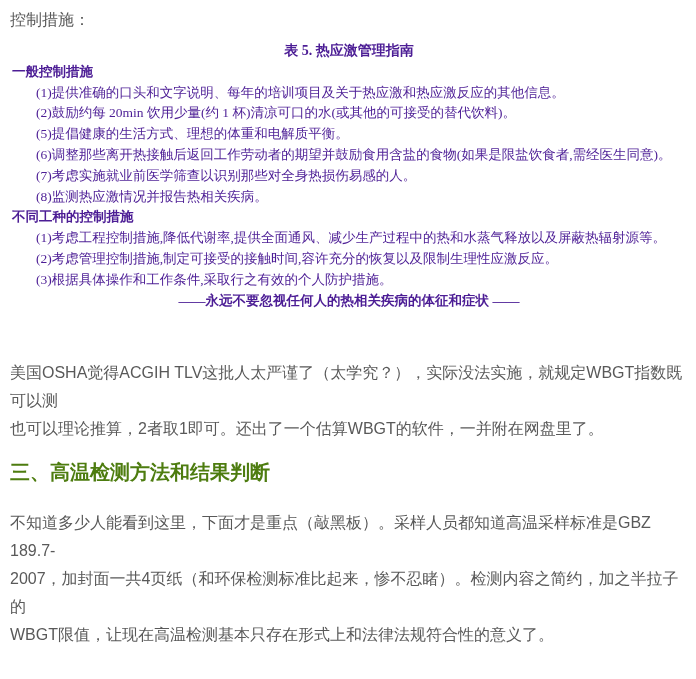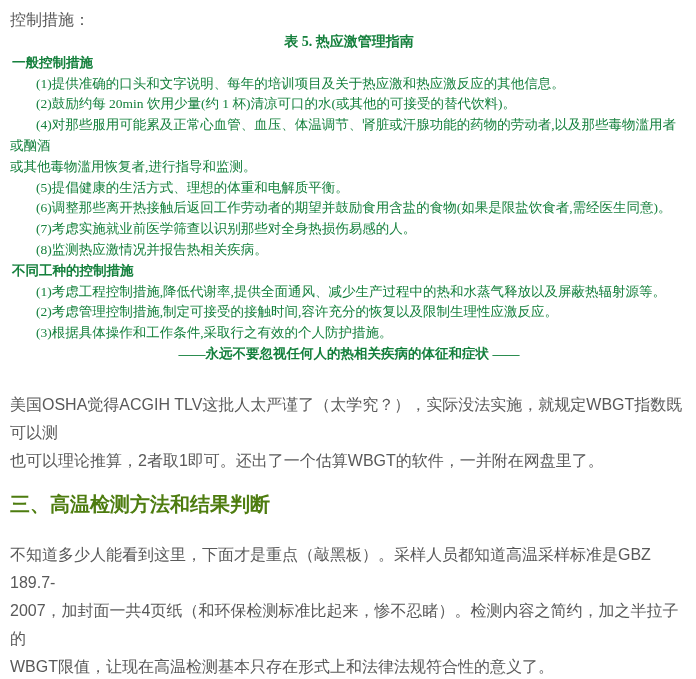--- a/index.html
+++ b/index.html
@@ -11,60 +11,59 @@
 
   
   .weblabel {
     margin: 0;
     font-family: Liberation Sans, sans-serif;
     font-size: 16px; line-height: 24px; color: #595959;
   }
 
   
   .scan {
+    margin-top: 9px;
     font-family: "Liberation Serif", serif;
-    font-size: 13.5px; line-height: 20.8px; color: #15803d;
+    font-size: 13.5px; line-height: 20.8px; color: #4c1d95;
     filter: blur(0.3px);
   }
   .scan .title { text-align: center; font-weight: bold; font-size: 14px; }
   .scan .indent { text-indent: 26px; }
   .scan .bold-head { font-weight: bold; margin-left: 2px; }
   .scan .item { text-indent: 26px; white-space: pre-line; }
   .scan .footer { text-align: center; font-weight: bold; }
 
   
   .webp {
     margin: 0;
     font-family: "Liberation Sans", sans-serif;
     font-size: 16px; line-height: 28px; color: #595959;
     white-space: pre-line;
   }
-  #osha-paragraph { margin-top: 26px; }
+  #osha-paragraph { margin-top: 48px; }
   .section-heading {
     margin: 16px 0 0;
     font-family: "Liberation Sans", sans-serif;
     font-size: 20px; line-height: 26px; font-weight: bold; color: #4d7c0f;
   }
   #detection-paragraph { margin-top: 24px; }
 </style>
 </head>
 <body>
 
 <div class="page">
 
   <p class="weblabel">控制措施：</p>
 
   <div class="scan">
     <div class="title">表 5. 热应激管理指南</div>
 
     <div class="bold-head">一般控制措施</div>
     <div class="item">(1)提供准确的口头和文字说明、每年的培训项目及关于热应激和热应激反应的其他信息。</div>
     <div class="item">(2)鼓励约每 20min 饮用少量(约 1 杯)清凉可口的水(或其他的可接受的替代饮料)。</div>
-    <div class="item">(4)对那些服用可能累及正常心血管、血压、体温调节、肾脏或汗腺功能的药物的劳动者,以及那些毒物滥用者或酗酒
-或其他毒物滥用恢复者,进行指导和监测。</div>
     <div class="item">(5)提倡健康的生活方式、理想的体重和电解质平衡。</div>
     <div class="item">(6)调整那些离开热接触后返回工作劳动者的期望并鼓励食用含盐的食物(如果是限盐饮食者,需经医生同意)。</div>
     <div class="item">(7)考虑实施就业前医学筛查以识别那些对全身热损伤易感的人。</div>
     <div class="item">(8)监测热应激情况并报告热相关疾病。</div>
 
     <div class="bold-head">不同工种的控制措施</div>
     <div class="item">(1)考虑工程控制措施,降低代谢率,提供全面通风、减少生产过程中的热和水蒸气释放以及屏蔽热辐射源等。</div>
     <div class="item">(2)考虑管理控制措施,制定可接受的接触时间,容许充分的恢复以及限制生理性应激反应。</div>
     <div class="item">(3)根据具体操作和工作条件,采取行之有效的个人防护措施。</div>
 

